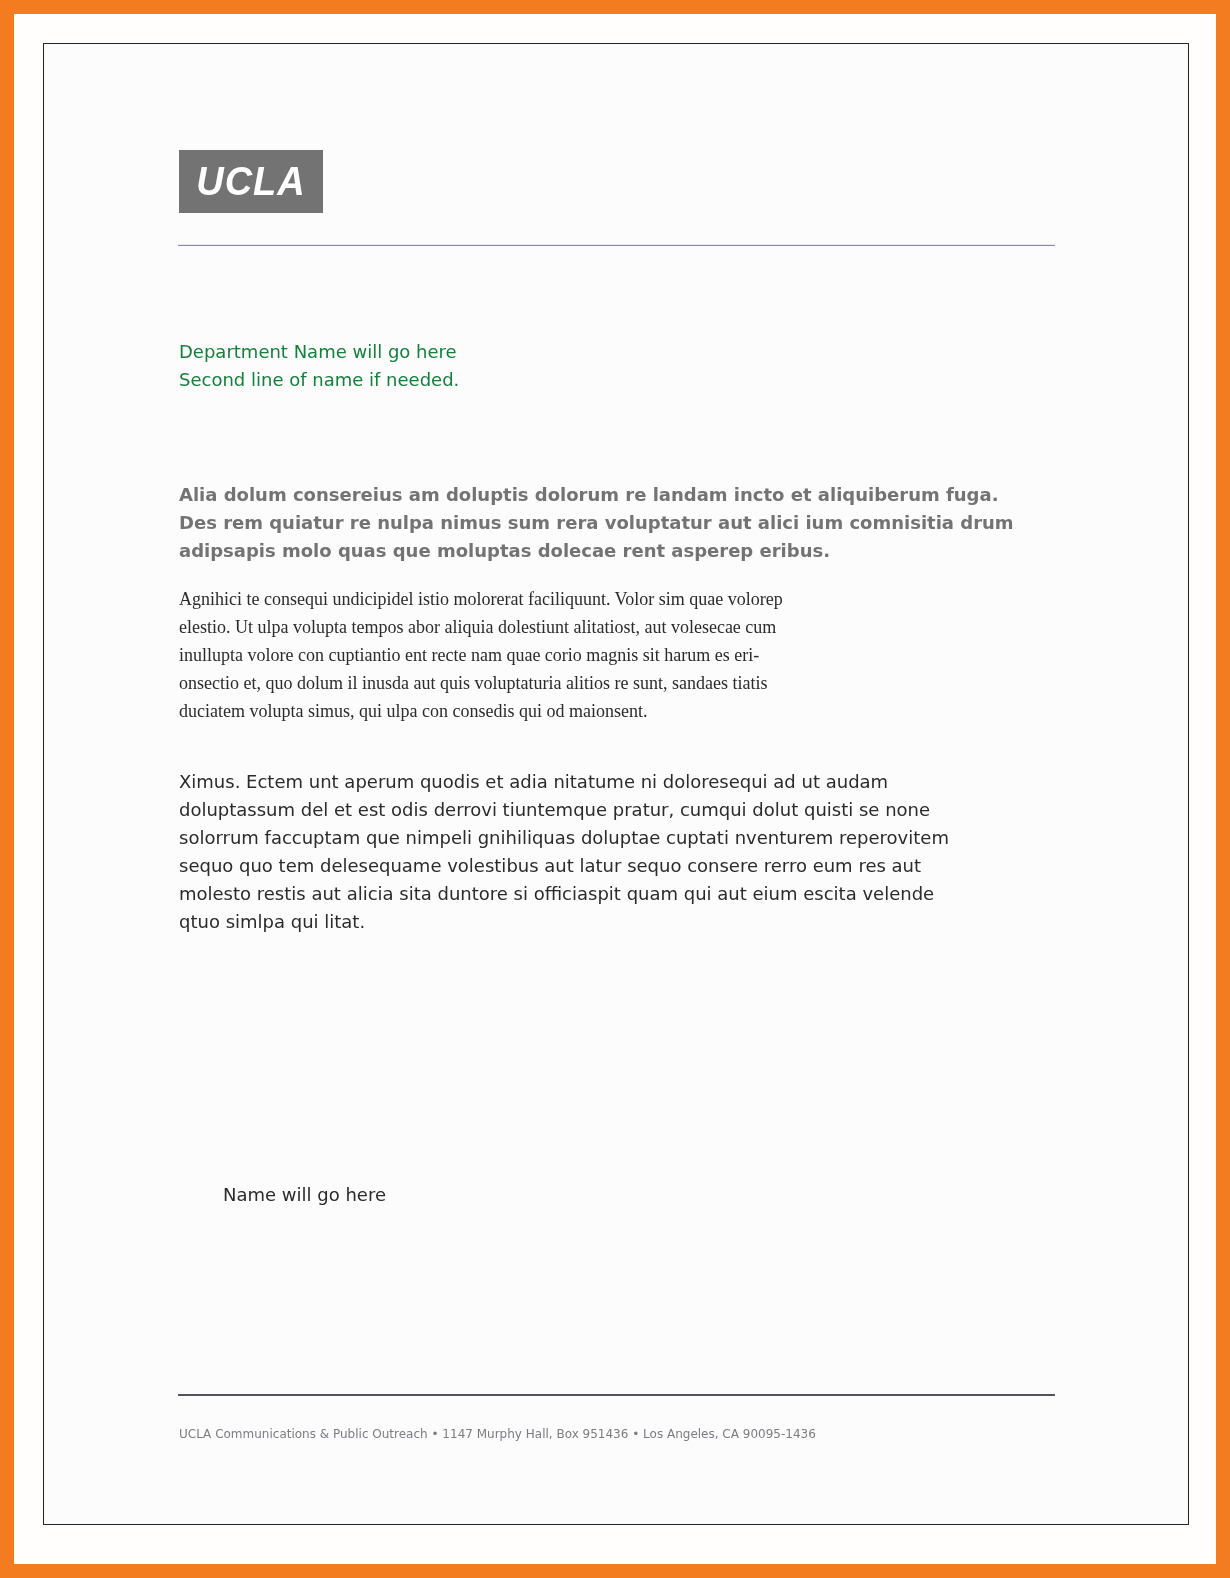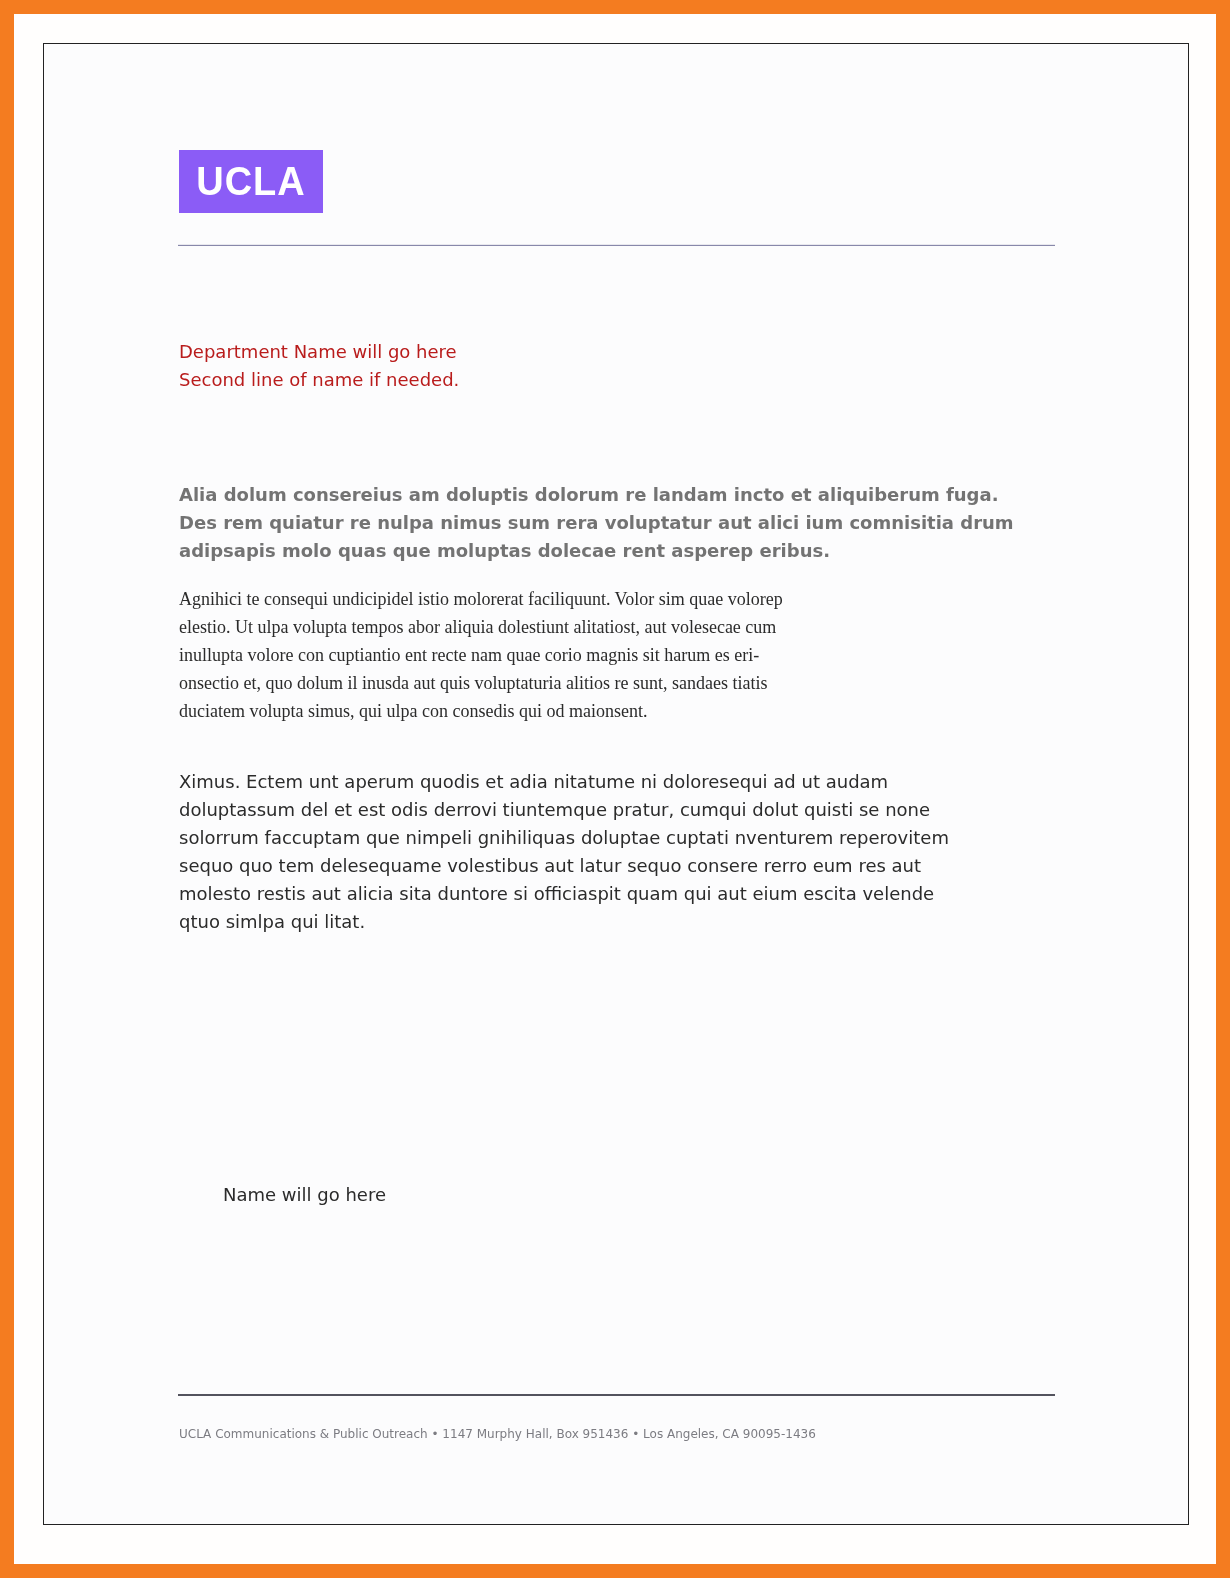--- a/index.html
+++ b/index.html
@@ -73,27 +73,27 @@
     color: #7c7c82;
   }
 </style>
 </head>
 <body>
 
 <div class="screen" style="border-color: rgb(244, 124, 32);">
 
   <div class="page">
 
-    <div class="logo" style="background-color: #8b5cf6;">
+    <div class="logo" style="background-color: #737373; font-style: italic;">
       <span class="logo-text" style="color: rgb(255, 255, 255);">UCLA</span>
     </div>
 
     <div class="rule rule-header" style="background-color: rgb(136, 136, 170);"></div>
 
-    <div class="textblock dept" style="color: #b91c1c;">Department Name will go here
+    <div class="textblock dept" style="color: #15803d;">Department Name will go here
 Second line of name if needed.</div>
 
     <div class="textblock para-1" style="color: #737373; font-weight: bold;">Alia dolum consereius am doluptis dolorum re landam incto et aliquiberum fuga.
 Des rem quiatur re nulpa nimus sum rera voluptatur aut alici ium comnisitia drum
 adipsapis molo quas que moluptas dolecae rent asperep eribus.</div>
 
     <div class="textblock para-2" style="color: rgb(43, 43, 43);">Agnihici te consequi undicipidel istio molorerat faciliquunt. Volor sim quae volorep
 elestio. Ut ulpa volupta tempos abor aliquia dolestiunt alitatiost, aut volesecae cum
 inullupta volore con cuptiantio ent recte nam quae corio magnis sit harum es eri-
 onsectio et, quo dolum il inusda aut quis voluptaturia alitios re sunt, sandaes tiatis

